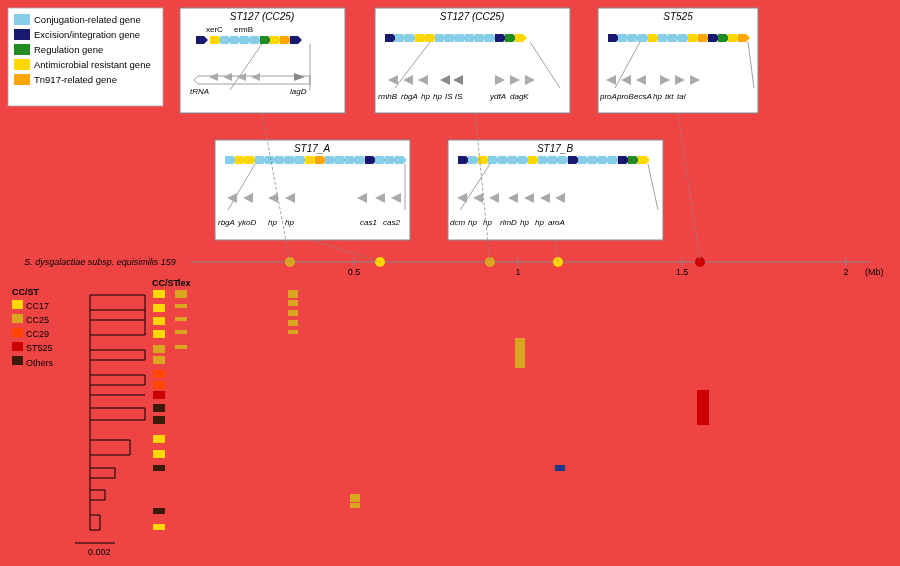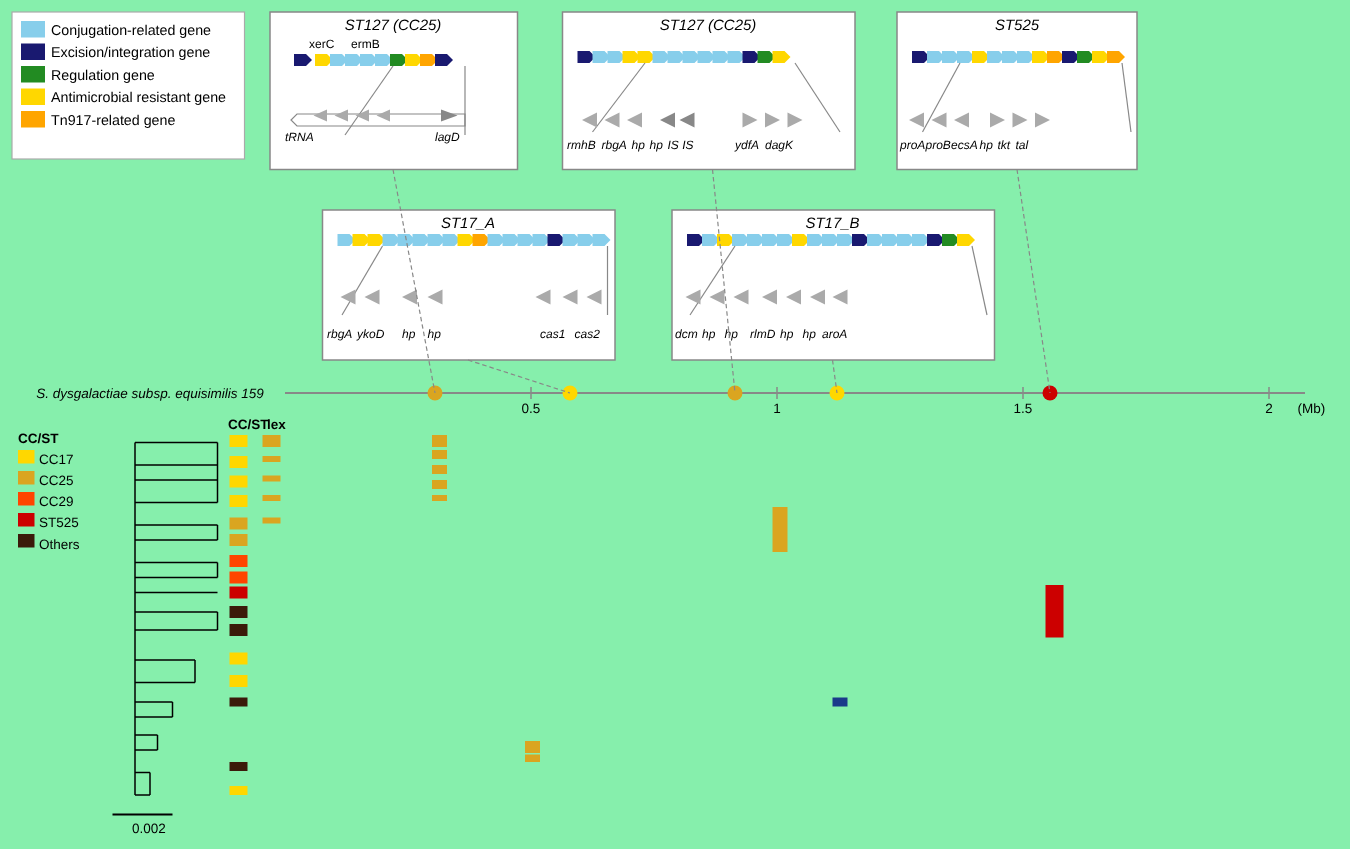--- a/index.html
+++ b/index.html
@@ -9,21 +9,21 @@
       background: white;
       font-family: Arial, sans-serif;
       font-size: 11px;
       overflow: hidden;
       position: relative;
     }
     .main-container {
       width: 900px;
       height: 566px;
       position: relative;
-      background: #86efac;
+      background: #ef4444;
     }
     svg text {
       font-family: Arial, sans-serif;
     }
   </style>
 </head>
 <body>
 
 <div class="main-container">
   <svg width="900" height="566">

